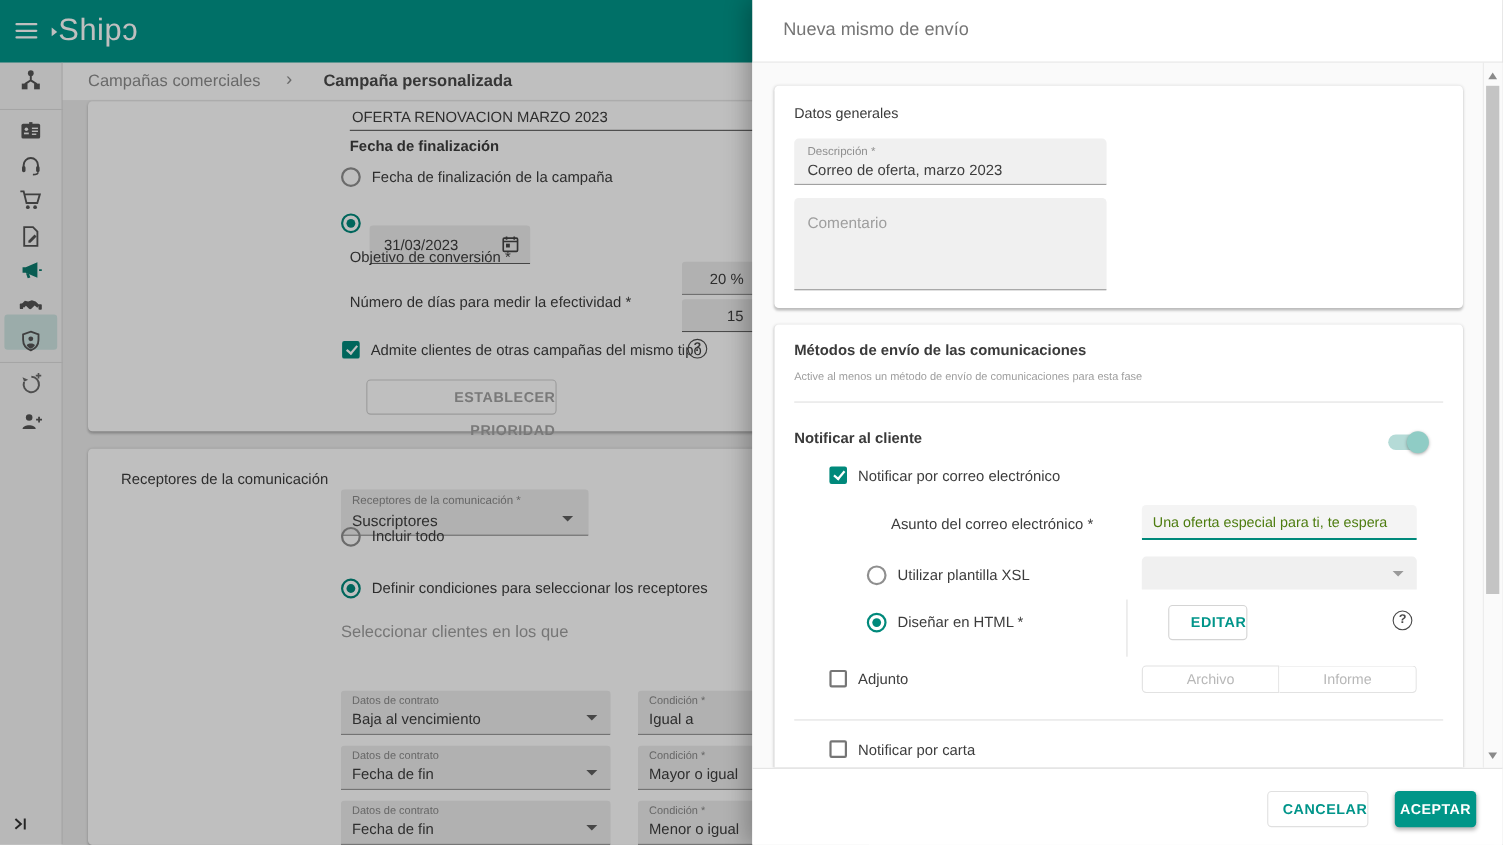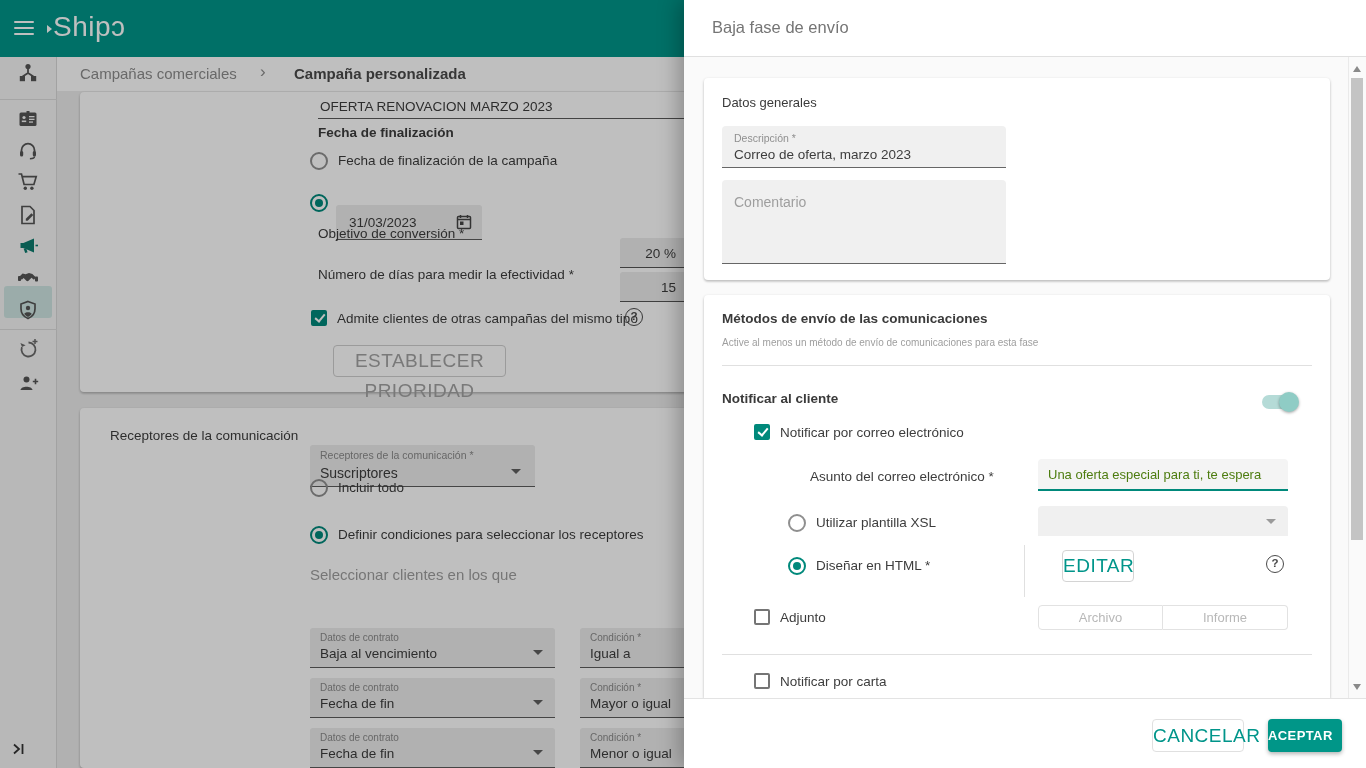--- a/index.html
+++ b/index.html
@@ -21,21 +21,21 @@
   .ffield{position:absolute;background:#ececec;border-bottom:1px solid #5c5c5c;border-radius:3px 3px 0 0;box-sizing:border-box;margin-top:20px;}
   .flabel{position:absolute;left:10px;top:4px;font-size:10.5px;color:#8a8a8a;white-space:nowrap;}
   .fvalue{position:absolute;left:10px;font-size:13.5px;color:#3d3d3d;white-space:nowrap;}
   .caret{position:absolute;width:0;height:0;border-left:5px solid transparent;border-right:5px solid transparent;border-top:5.5px solid #5f5f5f;}
   .hr{position:absolute;height:1px;background:#e0e0e0;}
   .card{position:absolute;background:#fff;border-radius:4px;
         box-shadow:0 1px 3px rgba(0,0,0,0.2),0 2px 2px rgba(0,0,0,0.09);}
   .helpc{position:absolute;width:18px;height:18px;border:1.5px solid #4a4a4a;border-radius:50%;box-sizing:border-box;
          text-align:center;line-height:15px;font-size:11.5px;font-weight:700;color:#4a4a4a;}
   .obtn{position:absolute;box-sizing:border-box;border:1px solid #cfcfcf;border-radius:4px;background:transparent;
-        text-align:center;font-weight:400;letter-spacing:0.5px;font-size:19px;}
+        text-align:right;font-weight:700;letter-spacing:0.5px;font-size:13px;}
   
   .hdr{position:absolute;left:0;top:0;width:684px;height:57px;background:#00968a;}
   .hbar{position:absolute;left:14px;width:20px;height:2px;background:#fff;border-radius:1px;}
   .logo{position:absolute;left:53px;top:11px;color:#fff;font-size:28px;letter-spacing:0.5px;}
   .logo-tri{position:absolute;left:47px;top:25px;width:0;height:0;border-top:4px solid transparent;border-bottom:4px solid transparent;border-left:5px solid #fff;}
   .snav{position:absolute;left:0;top:57px;width:57px;height:711px;background:#f6f6f6;border-right:1px solid #d8d8d8;box-sizing:border-box;}
   .sic{position:absolute;left:17px;width:22px;height:22px;}
   .sdiv{position:absolute;left:0;width:57px;height:1px;background:#dcdcdc;}
   .sactive{position:absolute;left:4px;top:229px;width:48px;height:32px;background:#cfe6e3;border-radius:3px;}
   
@@ -246,21 +246,21 @@
     </div>
     <div class="ffield" style="left:500px;top:300px;width:210px;height:40px;">
       <span class="flabel" style="font-size:10px;">Condición *</span>
       <span class="fvalue" style="top:18px;">Menor o igual</span>
     </div>
   </div>
 
   <div class="overlay"></div>
 
   <div class="drawer">
-    <div class="abs" style="left:28px;top:18px;font-size:16.5px;color:#757575;">Baja fase de envío</div>
+    <div class="abs" style="left:28px;top:18px;font-size:16.5px;color:#757575;">Nueva mismo de envío</div>
     <div class="hr" style="left:0;top:56px;width:682px;"></div>
 
     <div class="dbody">
 
       <div class="card" style="left:20px;top:21px;width:626px;height:202px;">
         <div class="abs" style="left:18px;top:17px;font-size:13px;color:#3a3a3a;font-weight:500;">Datos generales</div>
         <div class="dfield" style="left:18px;top:48px;width:284px;height:42px;">
           <span class="flabel" style="left:12px;top:6px;color:#8f8f8f;">Descripción *</span>
           <span class="fvalue" style="left:12px;top:21px;">Correo de oferta, marzo 2023</span>
         </div>
@@ -313,17 +313,17 @@
     </div>
 
     <div class="sb-track">
       <div class="tri-up" style="left:4px;top:9px;"></div>
       <div class="tri-down" style="left:4px;top:627px;"></div>
     </div>
     <div class="sb-thumb"></div>
 
     <div class="dfooter">
       <div class="obtn" style="left:468px;top:20px;width:92px;height:33px;line-height:31px;color:#00958a;border-color:#e0e0e0;background:#fff;">CANCELAR</div>
-      <div class="abs" style="left:584px;top:20px;width:74px;height:33px;line-height:33px;background:#009688;color:#fff;font-size:13px;font-weight:700;letter-spacing:0.4px;text-align:left;border-radius:4px;box-shadow:0 2px 4px rgba(0,0,0,0.3);">ACEPTAR</div>
+      <div class="abs" style="left:584px;top:20px;width:74px;height:33px;line-height:33px;background:#009688;color:#fff;font-size:13px;font-weight:700;letter-spacing:0.4px;text-align:center;border-radius:4px;box-shadow:0 2px 4px rgba(0,0,0,0.3);">ACEPTAR</div>
     </div>
   </div>
 
 </div>
 
 </body></html>

